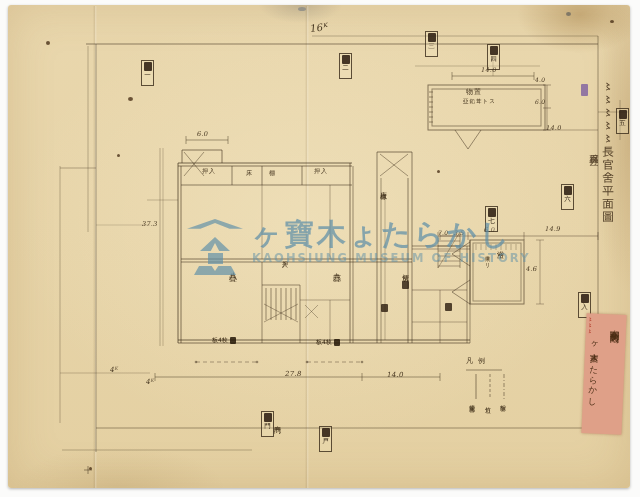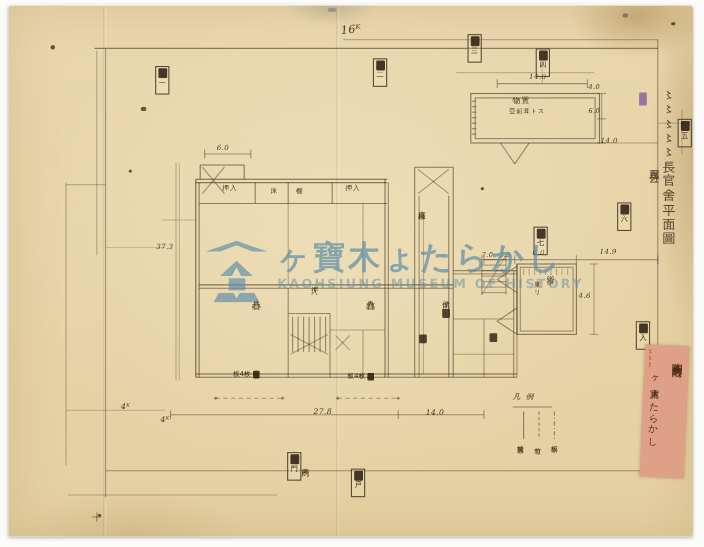--- a/index.html
+++ b/index.html
@@ -254,21 +254,21 @@
   <span class="vlab" style="left:330px;top:266px;font-size:8px;">六疊</span>
   <span class="vlab" style="left:378px;top:186px;">廣椽</span>
   <span class="vlab" style="left:400px;top:268px;">便所</span>
   <span class="vlab" style="left:272px;top:420px;">表門</span>
 
   <span class="lab" style="left:466px;top:87px;font-size:7px;">物置</span>
   <span class="lab" style="left:463px;top:98px;font-size:5.5px;">亞鉛葺トス</span>
   <span class="vlab" style="left:495px;top:245px;">浴室</span>
   <span class="vlab" style="left:485px;top:251px;font-size:5.5px;">東ヨリ</span>
 
-  <span class="lab" style="left:466px;top:356px;font-size:7px;letter-spacing:5px;font-style:italic;">凡例</span>
+  <span class="lab" style="left:466px;top:356px;font-size:7px;letter-spacing:5px;">凡例</span>
   <span class="vlab" style="left:467px;top:400px;font-size:6px;">煉瓦塀</span>
   <span class="vlab" style="left:483px;top:402px;font-size:6px;">竹垣</span>
   <span class="vlab" style="left:498px;top:400px;font-size:6px;">板塀</span>
 
   <div class="note" style="left:212px;top:336px;">
     <span>板4枚</span>
     <div class="blot"></div>
   </div>
   <div class="note" style="left:316px;top:338px;">
     <span>板4枚</span>

